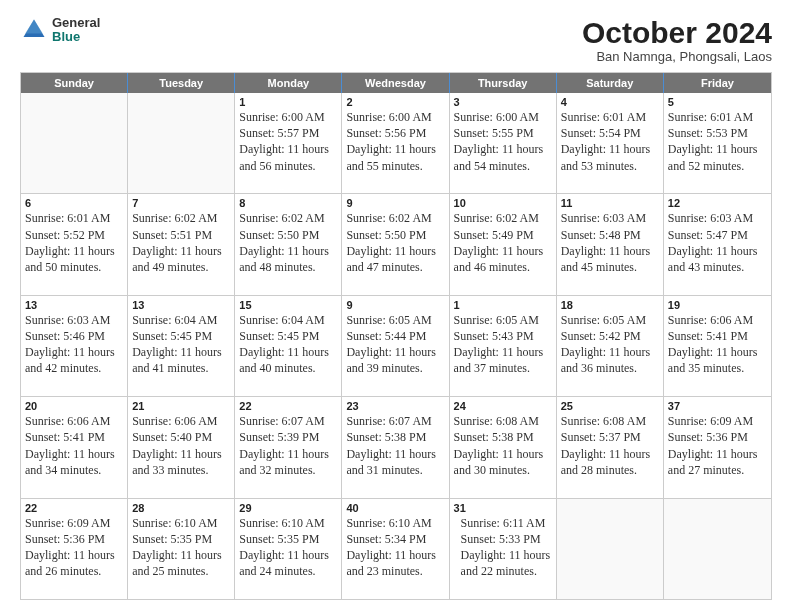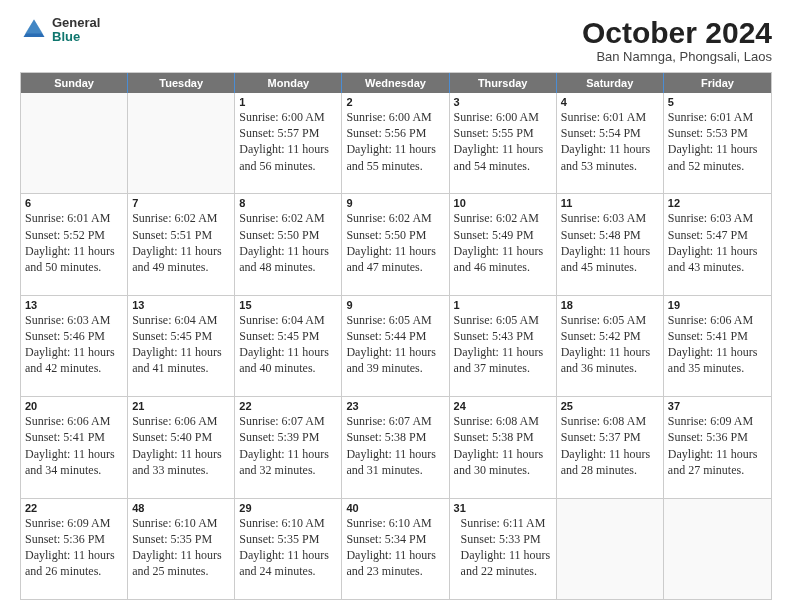--- a/index.html
+++ b/index.html
@@ -316,21 +316,21 @@
           </div>
         </div>
         <div class="cal-row">
           <div class="cal-cell">
             <div class="day-num">22</div>
             <div class="cell-info" style="white-space: pre-line;">Sunrise: 6:09 AM
 Sunset: 5:36 PM
 Daylight: 11 hours and 26 minutes.</div>
           </div>
           <div class="cal-cell">
-            <div class="day-num">48</div>
+            <div class="day-num">28</div>
             <div class="cell-info" style="white-space: pre-line;">Sunrise: 6:10 AM
 Sunset: 5:35 PM
 Daylight: 11 hours and 25 minutes.</div>
           </div>
           <div class="cal-cell">
             <div class="day-num">29</div>
             <div class="cell-info" style="white-space: pre-line;">Sunrise: 6:10 AM
 Sunset: 5:35 PM
 Daylight: 11 hours and 24 minutes.</div>
           </div>

